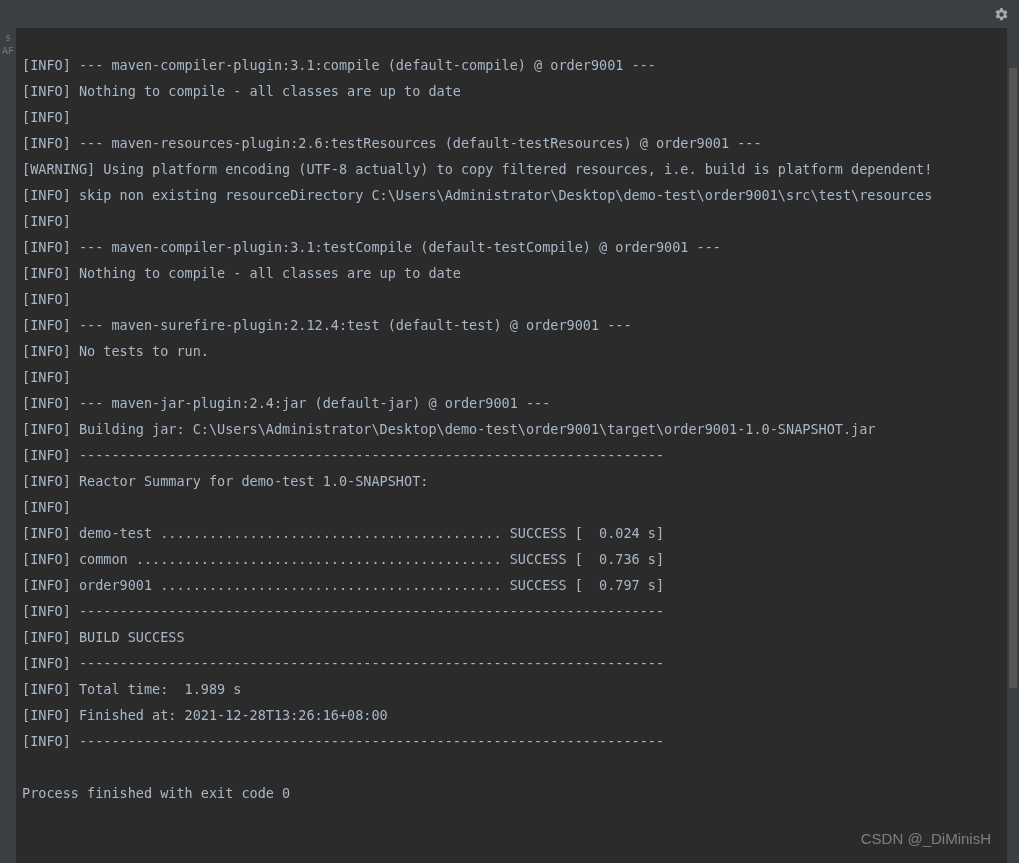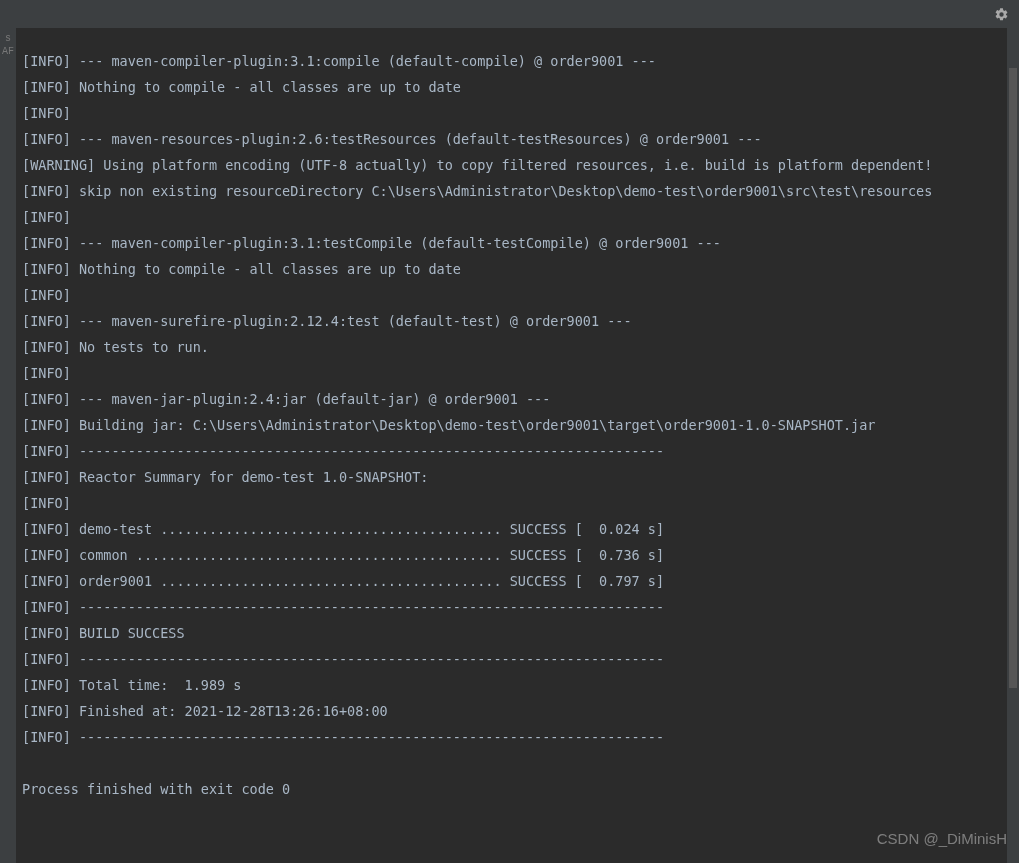--- a/index.html
+++ b/index.html
@@ -7,27 +7,27 @@
 
   .topbar{height:28px;flex:0 0 28px;background:#3c3f41;display:flex;align-items:center;justify-content:flex-end;padding-right:10px;box-sizing:border-box;}
   .gear{width:16px;height:16px;color:#a9a9a9;cursor:pointer;display:flex;align-items:center;justify-content:center;}
   .gear svg{width:15px;height:15px;}
 
   .body{flex:1 1 auto;display:flex;min-height:0;}
   .gutter{width:16px;flex:0 0 16px;background:#3c3f41;color:#777;font-size:10px;line-height:13px;padding-top:4px;text-align:center;user-select:none;}
   .gutter div{writing-mode:horizontal-tb;}
 
   .console-wrap{flex:1 1 auto;position:relative;background:#2b2b2b;min-width:0;}
-  .console{position:absolute;inset:0;padding:12px 4px 8px 6px;overflow:hidden;margin-top:8px;}
+  .console{position:absolute;inset:0;padding:24px 4px 8px 6px;overflow:hidden;}
   pre.out{margin:0;white-space:pre-wrap;word-break:break-all;color:#a9b7c6;line-height:26px;}
 
   .scroll-track{position:absolute;right:0;top:0;width:12px;height:100%;background:#3c3f41;}
   .scroll-thumb{position:absolute;left:2px;right:2px;top:40px;height:620px;background:#565656;border-radius:0;}
 
-  .watermark{position:absolute;right:12px;bottom:16px;color:#cfcfcf;opacity:.5;font-family:Arial,sans-serif;font-size:15px;pointer-events:none;}
+  .watermark{position:absolute;right:28px;bottom:16px;color:#cfcfcf;opacity:.5;font-family:Arial,sans-serif;font-size:15px;pointer-events:none;}
 </style>
 </head>
 <body>
 
 <div class="app">
 
   <div class="topbar">
     <span class="gear">
       <svg viewBox="0 0 24 24" fill="currentColor">
           <path d="M19.14,12.94a7.14,7.14,0,0,0,.05-.94,7.14,7.14,0,0,0-.05-.94l2.03-1.58a.5.5,0,0,0,.12-.64l-1.92-3.32a.5.5,0,0,0-.61-.22l-2.39.96a7.03,7.03,0,0,0-1.62-.94l-.36-2.54A.5.5,0,0,0,13.9,2h-3.8a.5.5,0,0,0-.49.42L9.25,4.96a7.03,7.03,0,0,0-1.62.94l-2.39-.96a.5.5,0,0,0-.61.22L2.71,8.48a.5.5,0,0,0,.12.64l2.03,1.58a7.14,7.14,0,0,0-.05.94,7.14,7.14,0,0,0,.05.94L2.83,14.16a.5.5,0,0,0-.12.64l1.92,3.32a.5.5,0,0,0,.61.22l2.39-.96a7.03,7.03,0,0,0,1.62.94l.36,2.54a.5.5,0,0,0,.49.42h3.8a.5.5,0,0,0,.49-.42l.36-2.54a7.03,7.03,0,0,0,1.62-.94l2.39.96a.5.5,0,0,0,.61-.22l1.92-3.32a.5.5,0,0,0-.12-.64ZM12,15.5A3.5,3.5,0,1,1,15.5,12,3.5,3.5,0,0,1,12,15.5Z"></path>

